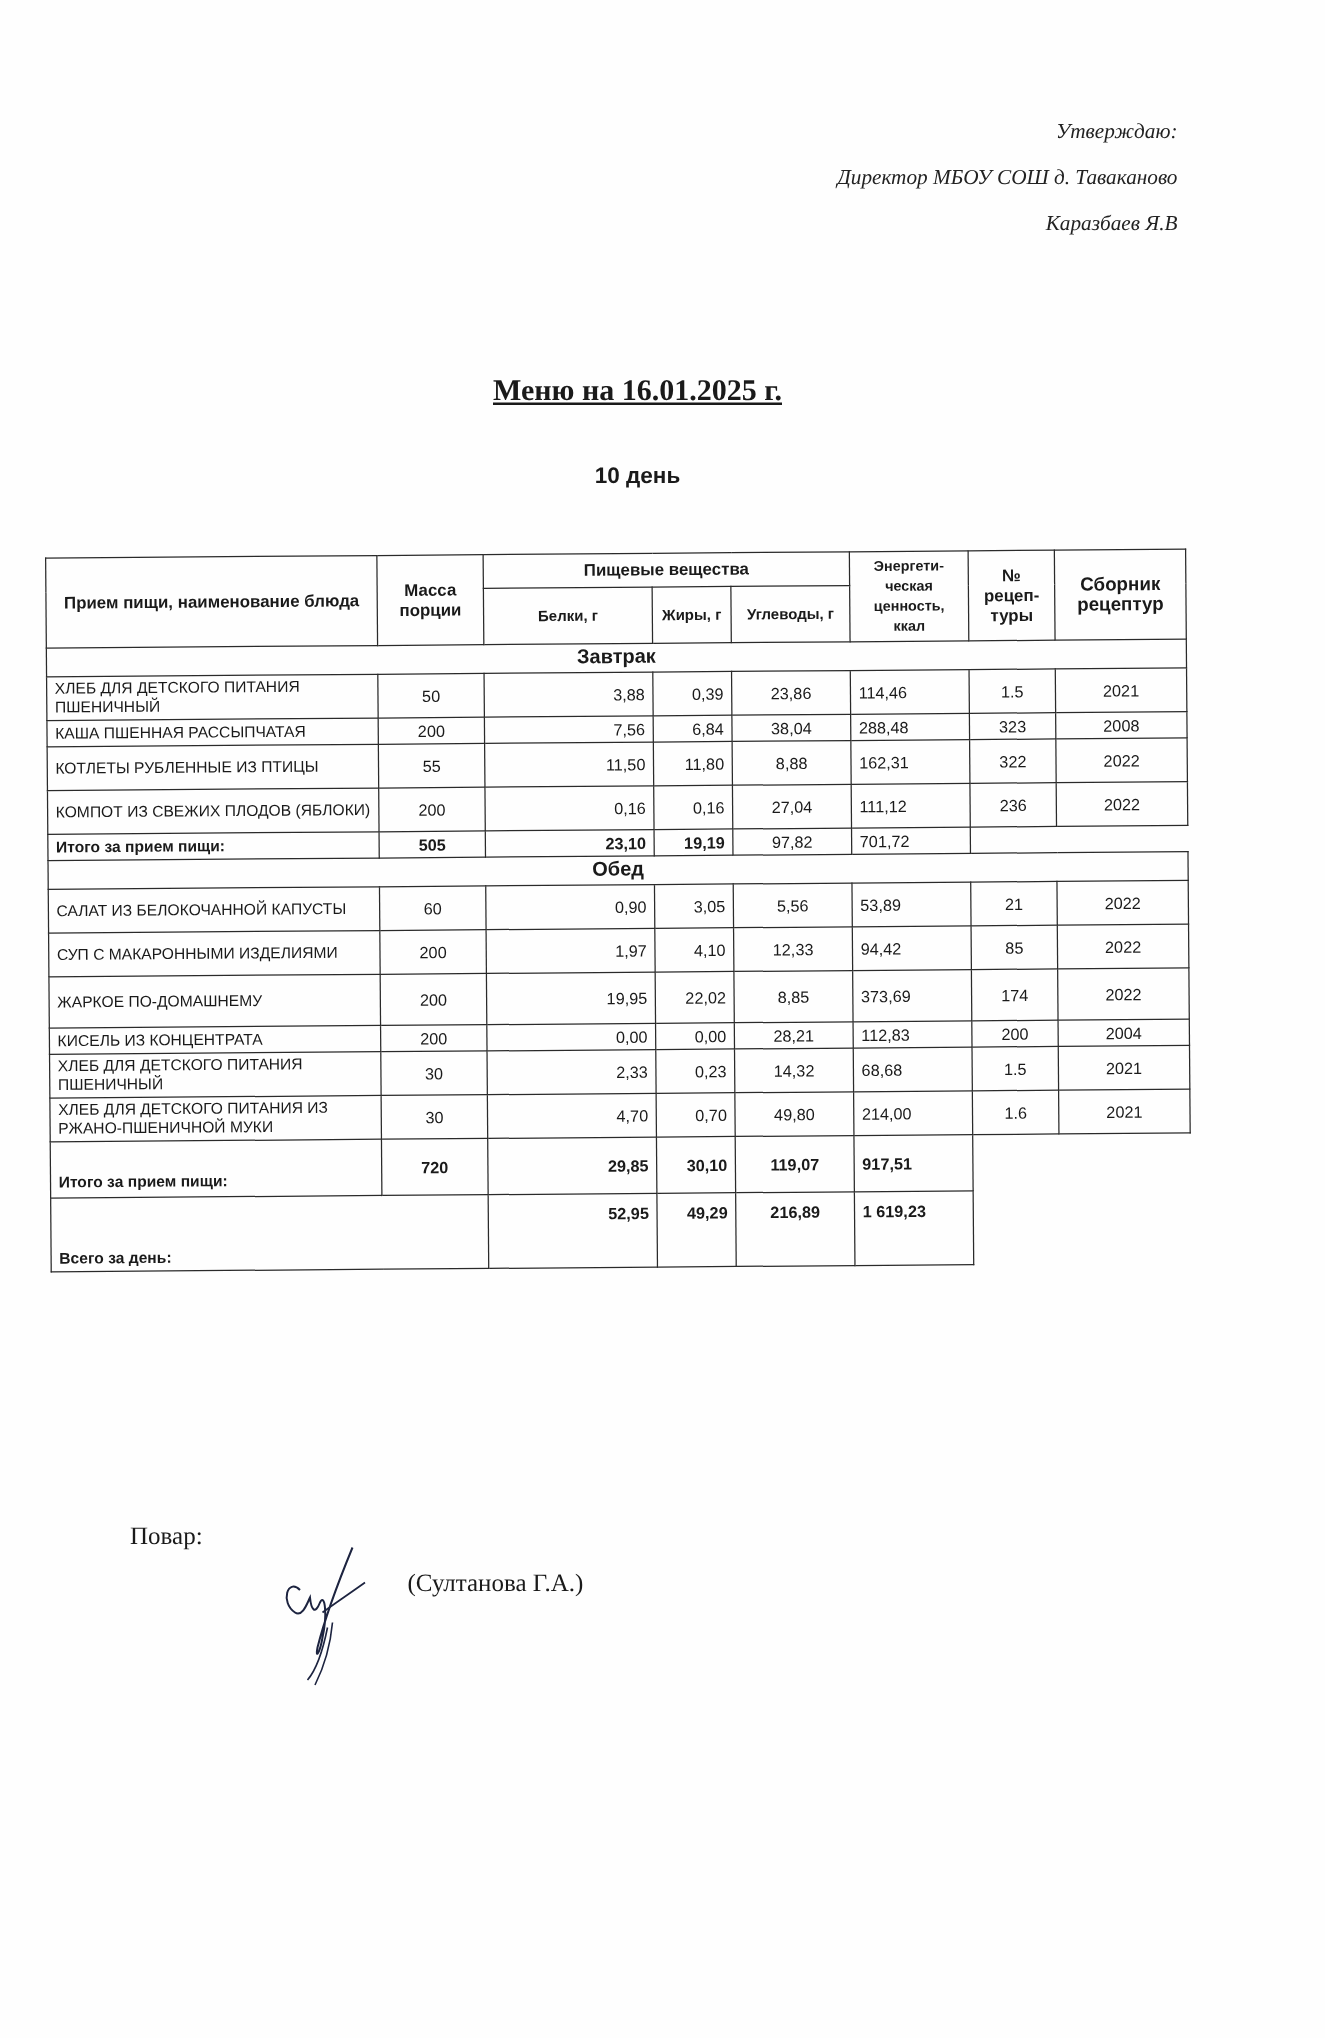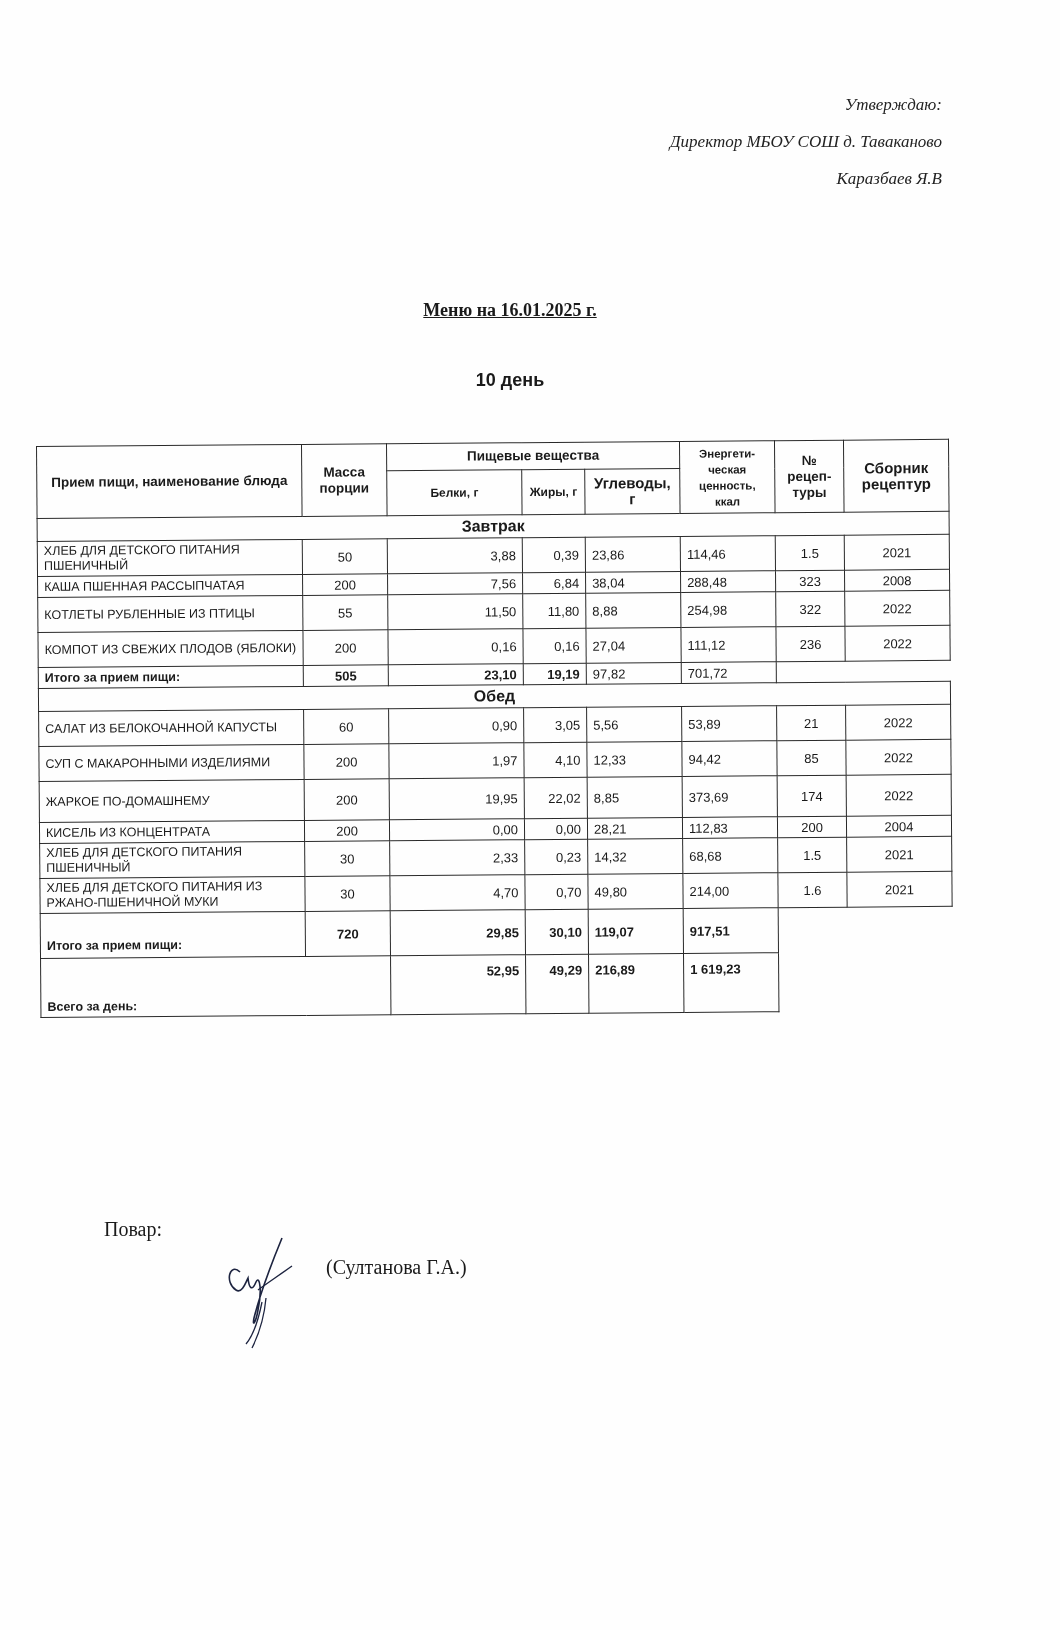--- a/index.html
+++ b/index.html
@@ -4,33 +4,33 @@
 <style>
   html, body { margin:0; padding:0; }
   body {
     width:1060px; height:1630px; background:#fdfdfd; position:relative; overflow:hidden;
     color:#1a1a1a;
   }
   .page { position:absolute; left:0; top:0; width:1060px; height:1630px; background:#fefefe; }
   .approve { position:absolute; right:118px; top:86px; text-align:right;
     font-family:"Liberation Serif", serif; font-size:17px; line-height:37px; color:#222;font-style:italic; }
   .title { position:absolute; left:0; width:1020px; top:300px; text-align:center;
-    font-family:"Liberation Serif", serif; font-weight:bold; font-size:18px; }
+    font-family:"Liberation Serif", serif; font-weight:bold; font-size:24px; }
   .title span { text-decoration:underline; }
   .day { position:absolute; left:0; width:1020px; top:370px; text-align:center;
     font-family:"Liberation Sans", sans-serif; font-weight:bold; font-size:18px; }
   table.menu { position:absolute; left:36px; top:446px; border-collapse:collapse;
     font-family:"Liberation Sans", sans-serif; font-size:13px; transform:rotate(-0.45deg); transform-origin:left top; }
   table.menu td, table.menu th { border:1.4px solid #2a2a2a; padding:0 6px; }
   table.menu th { font-weight:bold; font-size:13.5px; text-align:center; line-height:16px; }
   .c-name { width:252px; text-align:left; }
   .c-mass { width:72px; text-align:center; }
   .c-prot { width:122px; text-align:right; }
   .c-fat { width:50px; text-align:right; }
-  .c-carb { width:82px; text-align:left; }
+  .c-carb { width:82px; text-align:center; }
   .c-kcal { width:82px; text-align:left; }
   .c-rec { width:56px; text-align:center; }
   .c-col { width:92px; text-align:center; }
   td.name { font-size:12.5px; line-height:15px; vertical-align:middle; text-transform:uppercase; }
   td.num { vertical-align:middle; }
   tr.dish td { height:34px; }
   tr.dish.short td { height:20px; }
   tr.section td { height:22px; text-align:center; font-weight:bold; font-size:16px; border-left:1.4px solid #2a2a2a; }
   tr.total td { font-weight:bold; height:20px; }
   tr.total.big td { height:40px; }
@@ -60,21 +60,21 @@
       <th class="c-name" rowspan="2" style="height:70px">Прием пищи, наименование блюда</th>
       <th class="c-mass" rowspan="2">Масса порции</th>
       <th colspan="3" style="height:26px">Пищевые вещества</th>
       <th class="c-kcal" rowspan="2" style="font-size:11.5px;text-align:center">Энергети-ческая ценность, ккал</th>
       <th class="c-rec" rowspan="2">№ рецеп-туры</th>
       <th class="c-col" rowspan="2" style="font-size:15px">Сборник рецептур</th>
     </tr>
     <tr>
       <th class="c-prot" style="height:44px;font-size:12px">Белки, г</th>
       <th class="c-fat" style="font-size:12px">Жиры, г</th>
-      <th class="c-carb" style="font-size:15px">Углеводы, г</th>
+      <th class="c-carb" style="font-size:12px">Углеводы, г</th>
     </tr>
 
     <tr class="section">
       <td colspan="8">Завтрак</td>
     </tr>
 
     <tr class="dish">
       <td class="name">ХЛЕБ ДЛЯ ДЕТСКОГО ПИТАНИЯ ПШЕНИЧНЫЙ</td>
       <td class="c-mass num">50</td>
       <td class="c-prot num">3,88</td>
@@ -93,21 +93,21 @@
       <td class="c-kcal num">288,48</td>
       <td class="c-rec num">323</td>
       <td class="c-col num">2008</td>
     </tr>
     <tr class="dish">
       <td class="name">КОТЛЕТЫ РУБЛЕННЫЕ ИЗ ПТИЦЫ</td>
       <td class="c-mass num">55</td>
       <td class="c-prot num">11,50</td>
       <td class="c-fat num">11,80</td>
       <td class="c-carb num">8,88</td>
-      <td class="c-kcal num">254,98</td>
+      <td class="c-kcal num">162,31</td>
       <td class="c-rec num">322</td>
       <td class="c-col num">2022</td>
     </tr>
     <tr class="dish">
       <td class="name">КОМПОТ ИЗ СВЕЖИХ ПЛОДОВ (ЯБЛОКИ)</td>
       <td class="c-mass num">200</td>
       <td class="c-prot num">0,16</td>
       <td class="c-fat num">0,16</td>
       <td class="c-carb num">27,04</td>
       <td class="c-kcal num">111,12</td>

